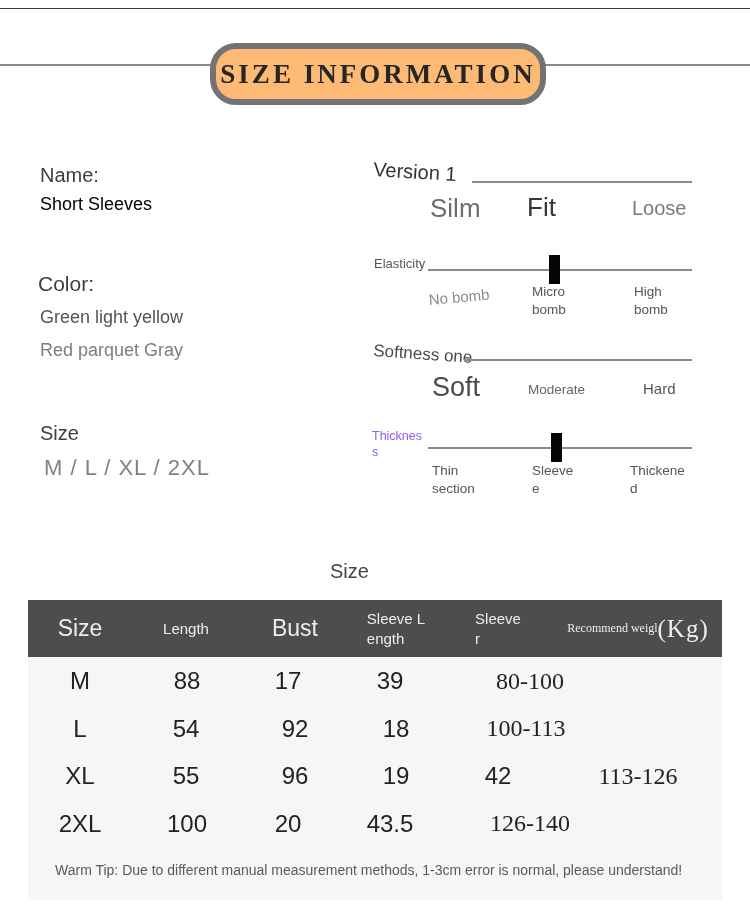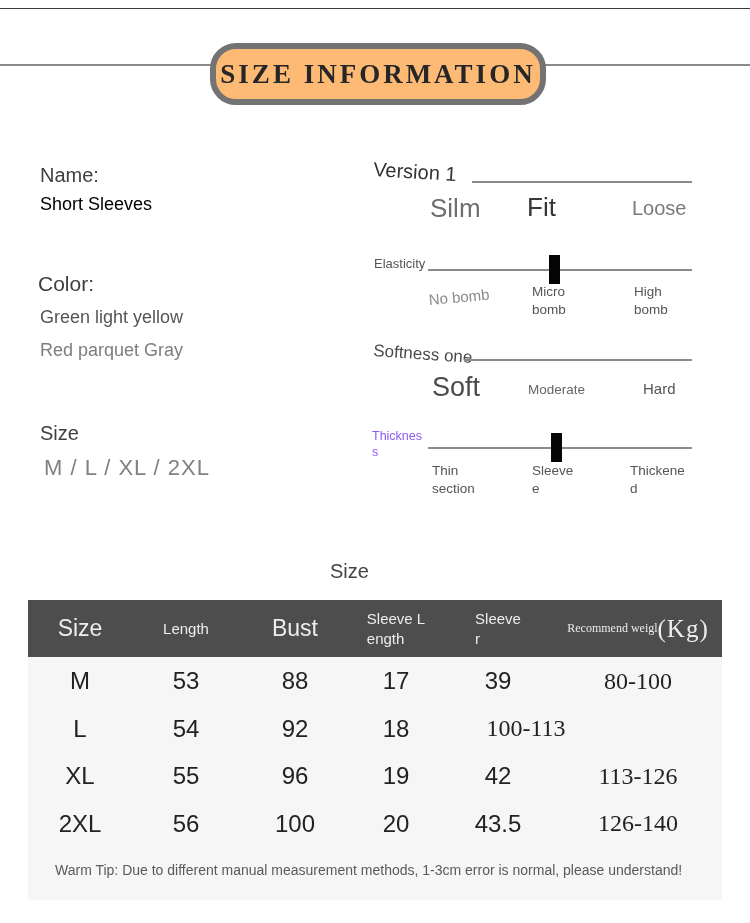--- a/index.html
+++ b/index.html
@@ -127,21 +127,20 @@
     <div class="th c4 th-sm preline">Sleeve
 r</div>
     <div class="th c5">
       <span class="th-rec">Recommend weigl</span>
         <span class="th-kg">(Kg)</span>
     </div>
   </div>
 
   <div class="trow">
     <div class="td c0">M</div>
-    <div class="td c1">53</div>
     <div class="td c2">88</div>
     <div class="td c3">17</div>
     <div class="td c4">39</div>
     <div class="td c5">80-100</div>
   </div>
   <div class="trow">
     <div class="td c0">L</div>
     <div class="td c1">54</div>
     <div class="td c2">92</div>
     <div class="td c3">18</div>
@@ -150,21 +149,20 @@
   <div class="trow">
     <div class="td c0">XL</div>
     <div class="td c1">55</div>
     <div class="td c2">96</div>
     <div class="td c3">19</div>
     <div class="td c4">42</div>
     <div class="td c5">113-126</div>
   </div>
   <div class="trow">
     <div class="td c0">2XL</div>
-    <div class="td c1">56</div>
     <div class="td c2">100</div>
     <div class="td c3">20</div>
     <div class="td c4">43.5</div>
     <div class="td c5">126-140</div>
   </div>
 </div>
 
 <div class="abs warm-tip" style="left:55px;top:862px;">Warm Tip: Due to different manual measurement methods, 1-3cm error is normal, please understand!</div>
 
 </body></html>

